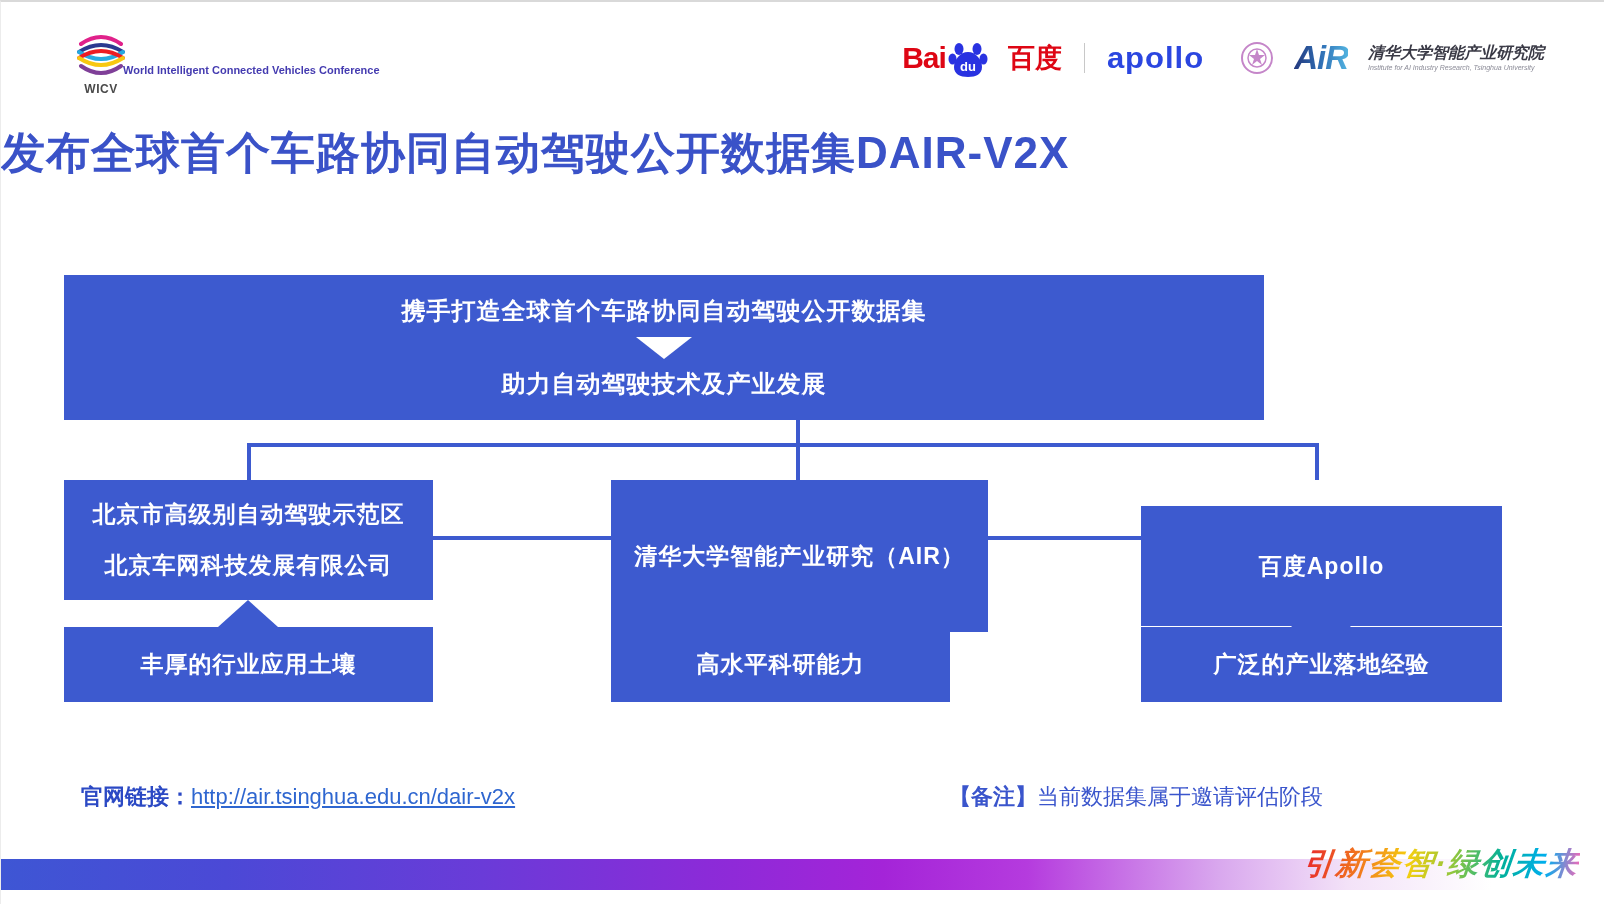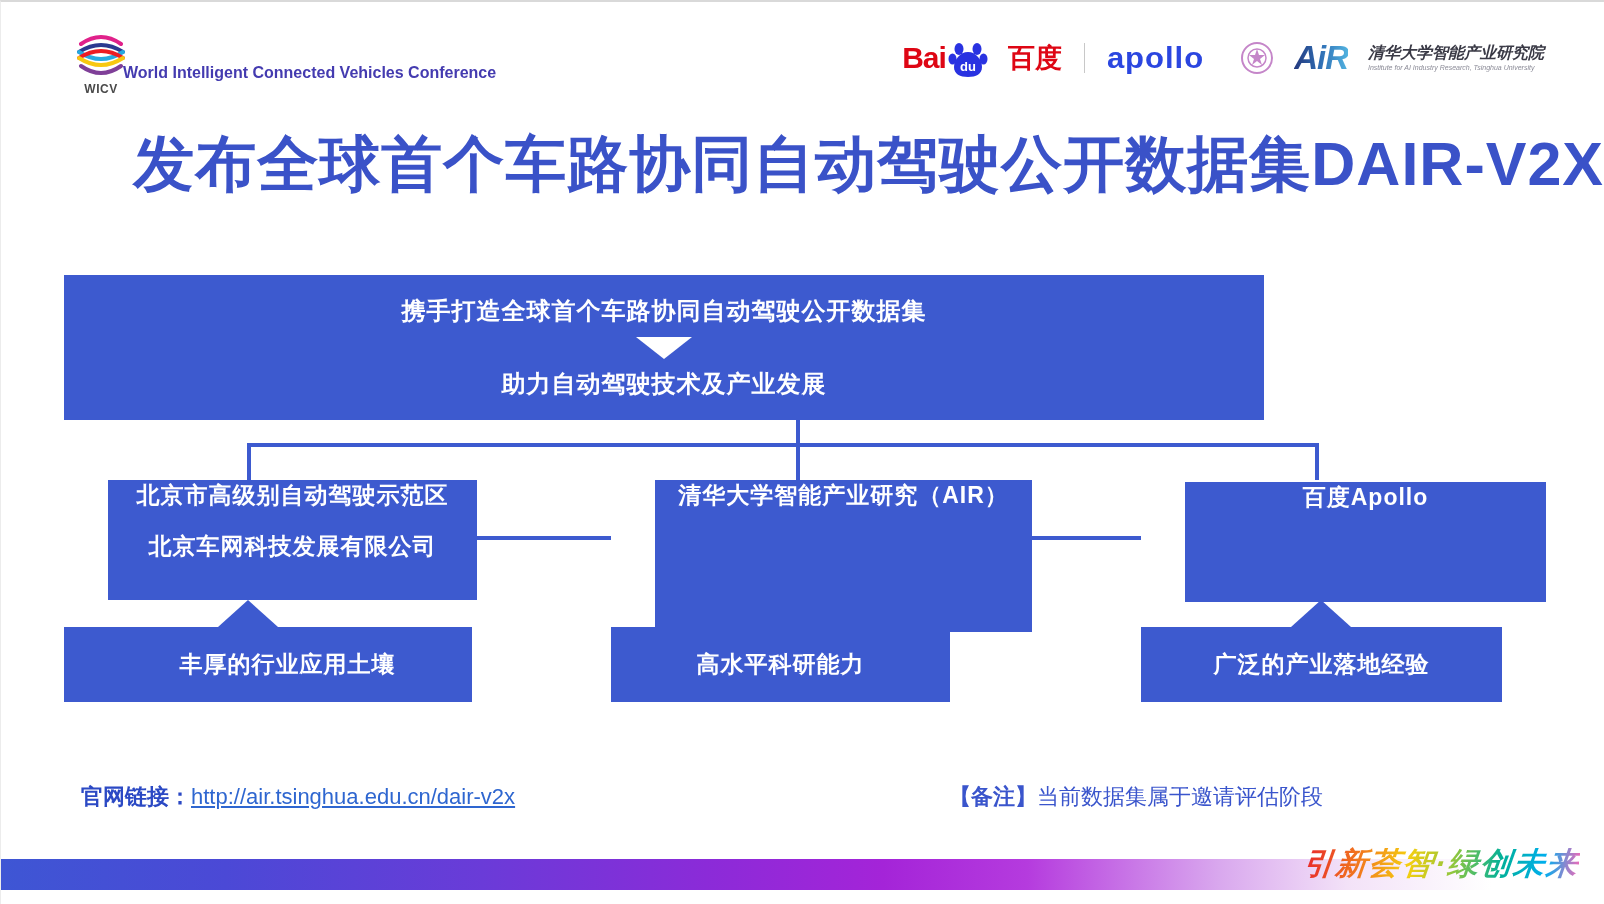--- a/index.html
+++ b/index.html
@@ -5,48 +5,48 @@
   html,body{margin:0;padding:0;background:#fff;}
   .slide{
     position:relative;width:1604px;height:904px;background:#ffffff;overflow:hidden;
     font-family:"Liberation Sans", sans-serif;
     border-top:2px solid #d9d9d9;border-left:1px solid #ececec;box-sizing:border-box;
   }
   
   .wicv-logo{position:absolute;left:74px;top:26px;width:52px;text-align:center;}
   .wicv-label{font-size:12px;font-weight:bold;color:#4a4a4a;letter-spacing:.5px;margin-top:-2px;}
   .conf-cn{position:absolute;left:120px;top:30px;font-size:27px;font-weight:800;color:#3b32a8;letter-spacing:1px;}
-  .conf-en{position:absolute;left:122px;top:62px;font-size:16px;font-weight:bold;color:#443bb0;}
+  .conf-en{position:absolute;left:122px;top:62px;font-size:11px;font-weight:bold;color:#443bb0;}
   .logos-right{position:absolute;right:60px;top:36px;display:flex;align-items:center;gap:22px;}
   .baidu{display:flex;align-items:center;gap:2px;}
   .baidu-bai{font-size:30px;font-weight:800;color:#de0614;letter-spacing:-1px;}
   .baidu-cn{font-size:27px;font-weight:800;color:#de0614;margin-left:18px;}
   .logo-divider{width:1px;height:30px;background:#c8c8c8;}
   .apollo{font-size:31px;font-weight:800;color:#2b46e0;letter-spacing:1px;transform:scaleY(.95);}
   .air-group{display:flex;align-items:center;gap:20px;margin-left:14px;}
   .air-wordmark{font-size:33px;font-weight:800;font-style:italic;
     background:linear-gradient(90deg,#24397e,#2f6fb5,#52b3e0);
     -webkit-background-clip:text;background-clip:text;color:transparent;letter-spacing:-1px;}
   .air-textcol{display:flex;flex-direction:column;line-height:1.1;font-style:italic;}
   .air-cn{font-size:16px;font-weight:bold;color:#3a3a46;}
   .air-en{font-size:7px;color:#8a8a96;margin-top:2px;}
   
-  .main-title{position:absolute;left:0;right:0;top:122px;text-align:right;
-    font-size:61px;font-weight:900;color:#3a52c8;letter-spacing:1px;}
+  .main-title{position:absolute;left:0;right:0;top:122px;text-align:left;
+    font-size:44px;font-weight:900;color:#3a52c8;letter-spacing:1px;}
   
   .bigbox{position:absolute;left:63px;top:273px;width:1200px;height:145px;background:#3d5acf;
     display:flex;flex-direction:column;align-items:center;justify-content:center;}
   .bigbox .l1,.bigbox .l2{color:#ffffff;font-weight:bold;font-size:24px;letter-spacing:1px;}
   .tri-down{width:0;height:0;border-left:28px solid transparent;border-right:28px solid transparent;
     border-top:22px solid #ffffff;margin:10px 0 9px 0;}
   
   .conn{position:absolute;background:#3d5acf;}
   
   .pbox{position:absolute;background:#3d5acf;display:flex;flex-direction:column;align-items:center;
-    row-gap:20px;margin-left:44px;}
+    justify-content:center;row-gap:20px;}
   .pbox .boxline{color:#fff;font-weight:bold;font-size:23px;letter-spacing:1px;text-align:center;}
   .boxline:empty{display:none;}
   .tri-up{position:absolute;width:0;height:0;border-left:30px solid transparent;
     border-right:30px solid transparent;border-bottom:27px solid #3d5acf;}
   .sbox{position:absolute;background:#3d5acf;display:flex;align-items:center;justify-content:center;}
   .sbox .boxline{color:#fff;font-weight:bold;font-size:23px;letter-spacing:1px;}
   
   .link-row{position:absolute;left:80px;top:780px;font-size:22px;display:flex;align-items:baseline;}
   .link-label{font-weight:800;color:#2b49c4;}
   .link-sep{color:#2b49c4;font-weight:bold;}
@@ -127,30 +127,30 @@
   <div class="conn" style="left:987px;top:534px;width:153px;height:4px;"></div>
 
   <div class="pbox" style="left:63px;top:478px;width:369px;height:120px;">
     <div class="boxline">北京市高级别自动驾驶示范区</div>
     <div class="boxline">北京车网科技发展有限公司</div>
   </div>
   <div class="pbox" style="left:610px;top:478px;width:377px;height:152px;">
     <div class="boxline">清华大学智能产业研究（AIR）</div>
 
   </div>
-  <div class="pbox" style="left:1140px;top:480px;width:361px;height:120px;">
+  <div class="pbox" style="left:1140px;top:504px;width:361px;height:120px;">
     <div class="boxline">百度Apollo</div>
 
   </div>
 
   <div class="tri-up" style="left:217px;top:598px;"></div>
   <div class="tri-up" style="left:768px;top:598px;"></div>
   <div class="tri-up" style="left:1290px;top:598px;"></div>
 
-  <div class="sbox" style="left:63px;top:625px;width:369px;height:75px;padding-left:39px;">
+  <div class="sbox" style="left:63px;top:625px;width:369px;height:75px;">
     <div class="boxline">丰厚的行业应用土壤</div>
   </div>
   <div class="sbox" style="left:610px;top:625px;width:339px;height:75px;">
     <div class="boxline">高水平科研能力</div>
   </div>
   <div class="sbox" style="left:1140px;top:625px;width:361px;height:75px;">
     <div class="boxline">广泛的产业落地经验</div>
   </div>
 
   <div class="link-row">

